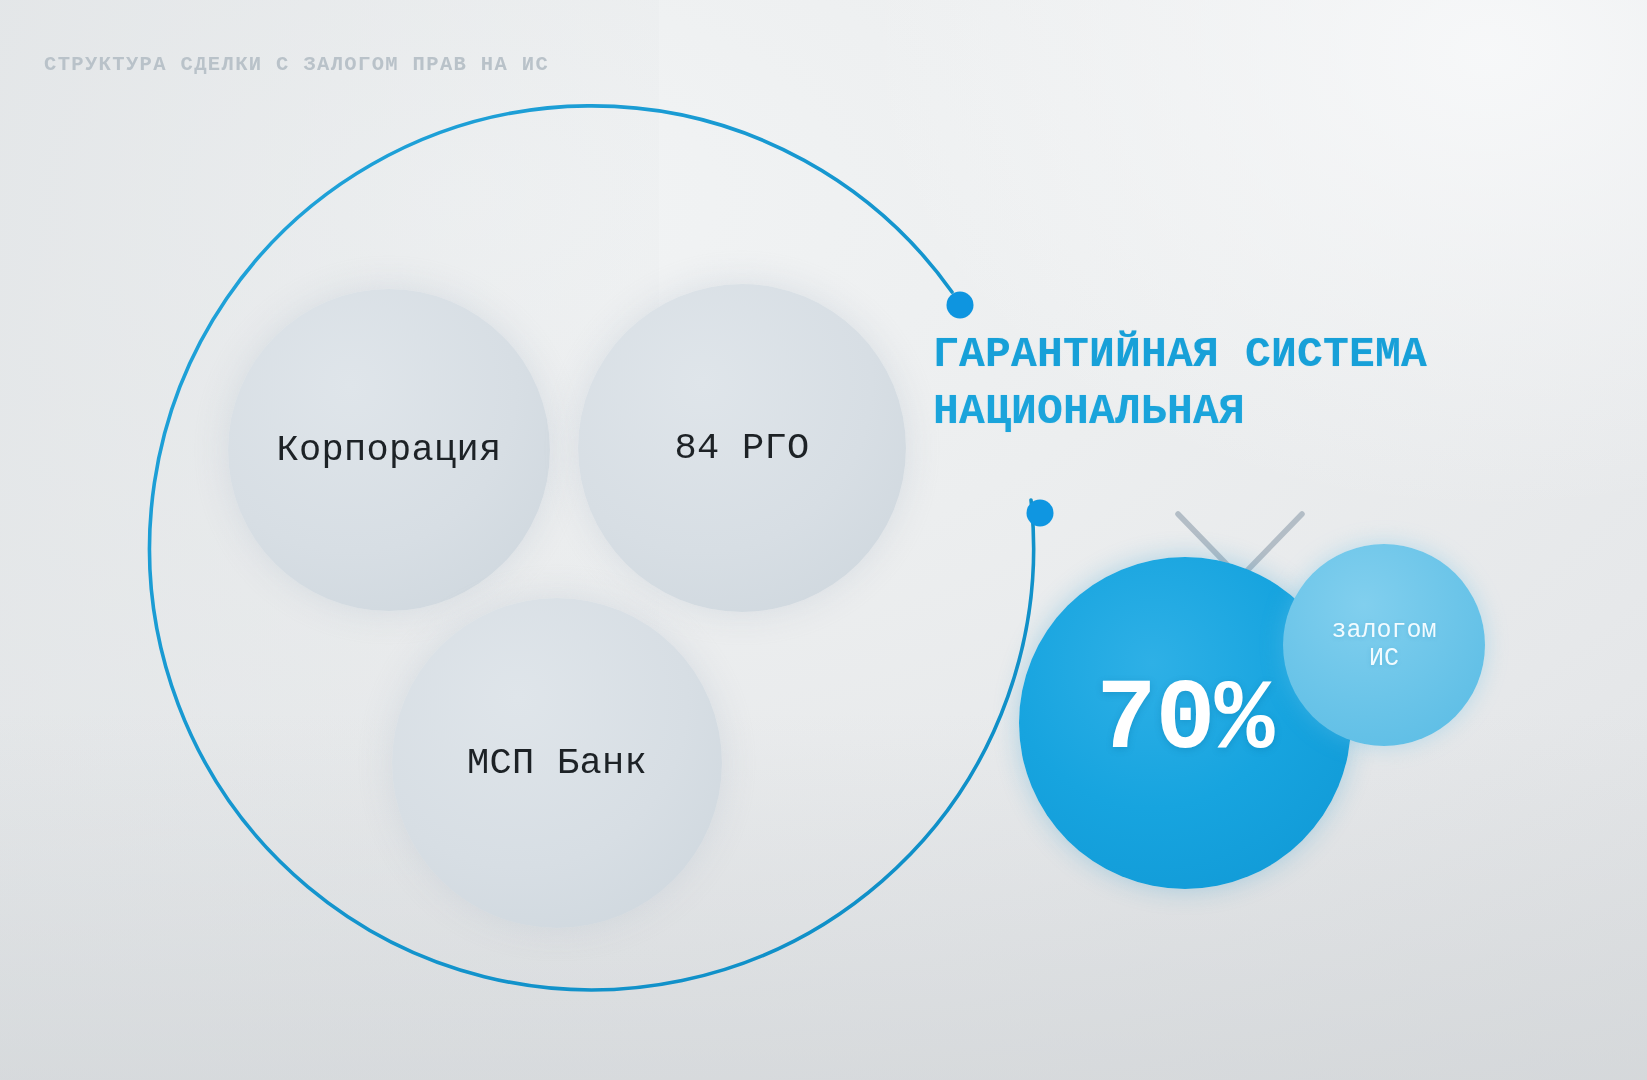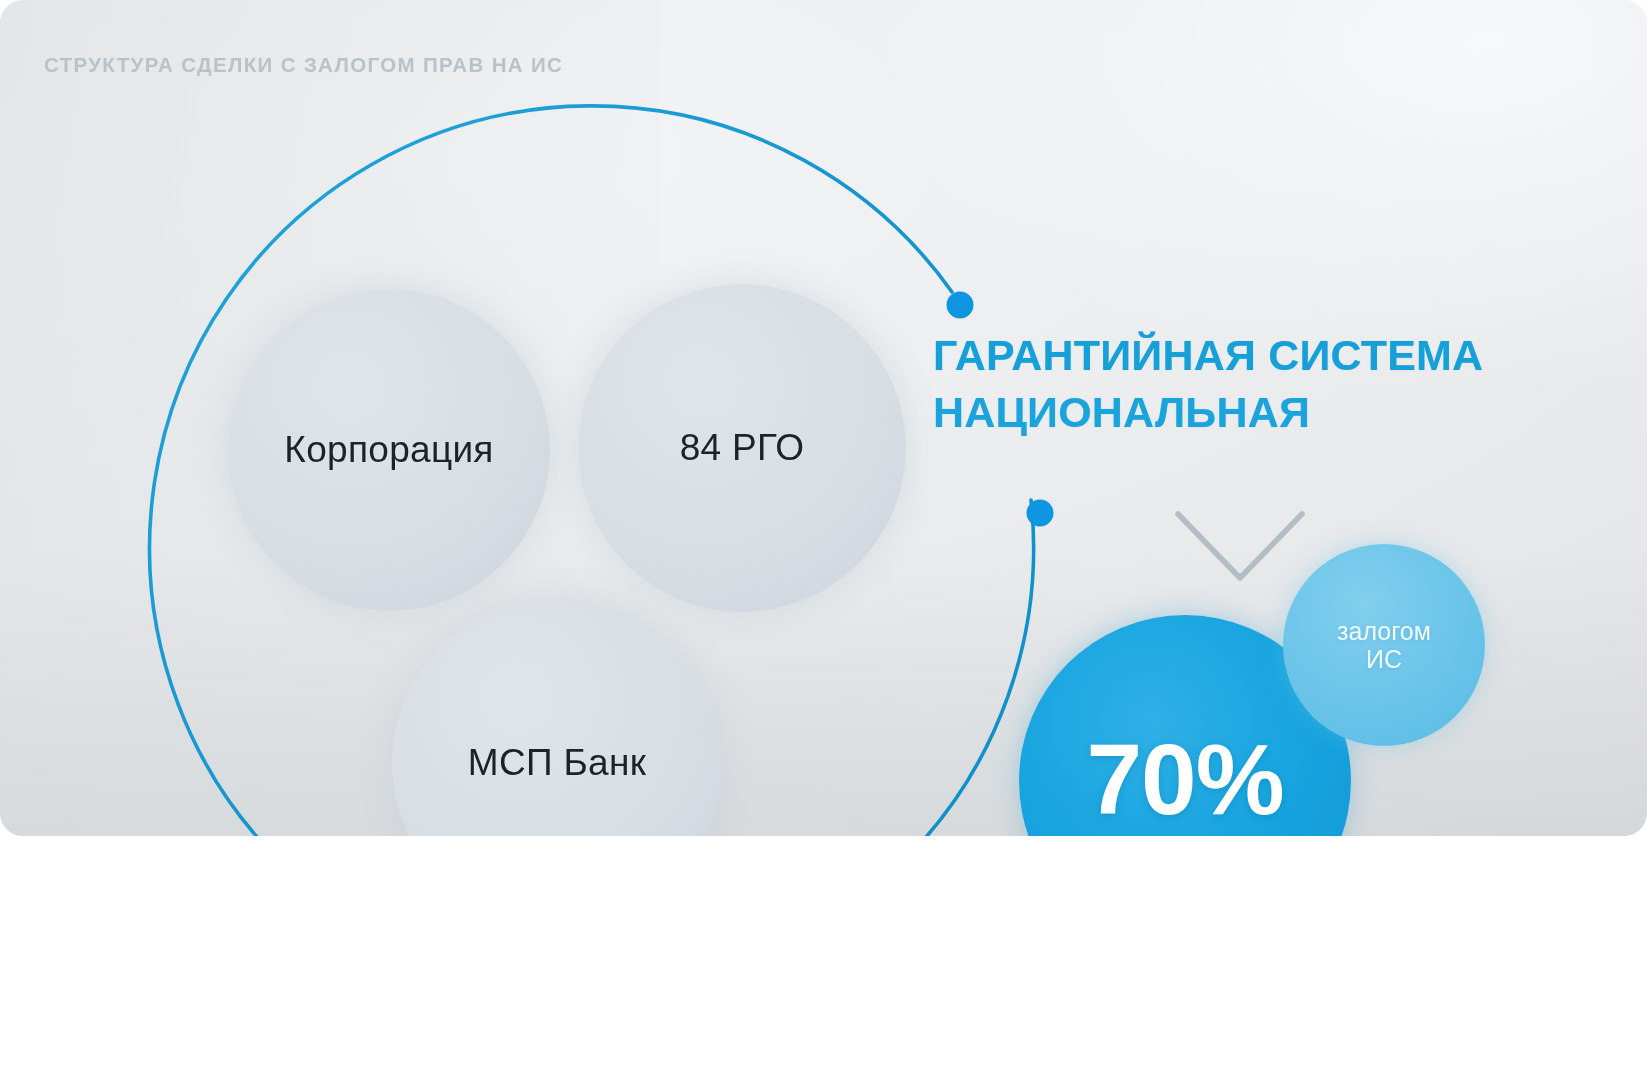--- a/index.html
+++ b/index.html
@@ -3,26 +3,25 @@
 <meta charset="utf-8">
 <style>
   html, body {
     margin: 0;
     padding: 0;
     background: #ffffff;
   }
   #stage {
     position: relative;
     width: 1647px;
-    height: 836px;
+    height: 1080px;
     overflow: hidden;
-    font-family: Liberation Sans, sans-serif;
+    font-family: Liberation Mono, monospace;
     background:
       radial-gradient(ellipse 120% 100% at 28% 18%, #f2f4f5 0%, #eceeef 38%, #e6e8ea 70%, #dfe1e3 100%);
-    border-radius: 23px;
   }
   
   #wash-left {
     position: absolute;
     left: 0; top: 0; width: 40%; height: 100%;
     background: linear-gradient(100deg, rgba(226,229,231,0.85) 0%, rgba(240,242,243,0.0) 100%);
     pointer-events: none;
   }
   #wash-bottom {
     position: absolute;
@@ -103,21 +102,21 @@
     border-radius: 50%;
     display: flex;
     flex-direction: column;
     align-items: center;
     justify-content: center;
     text-align: center;
     color: #ffffff;
   }
   #bubble-70 {
     left: 1019px;
-    top: 615px;
+    top: 557px;
     width: 332px;
     height: 332px;
     background: radial-gradient(circle at 40% 32%, #2eb0e6 0%, #17a4df 48%, #0f97d4 100%);
     box-shadow: 0 0 26px rgba(25,150,205,0.30);
     z-index: 2;
   }
   #bubble-30 {
     left: 1283px;
     top: 544px;
     width: 202px;

